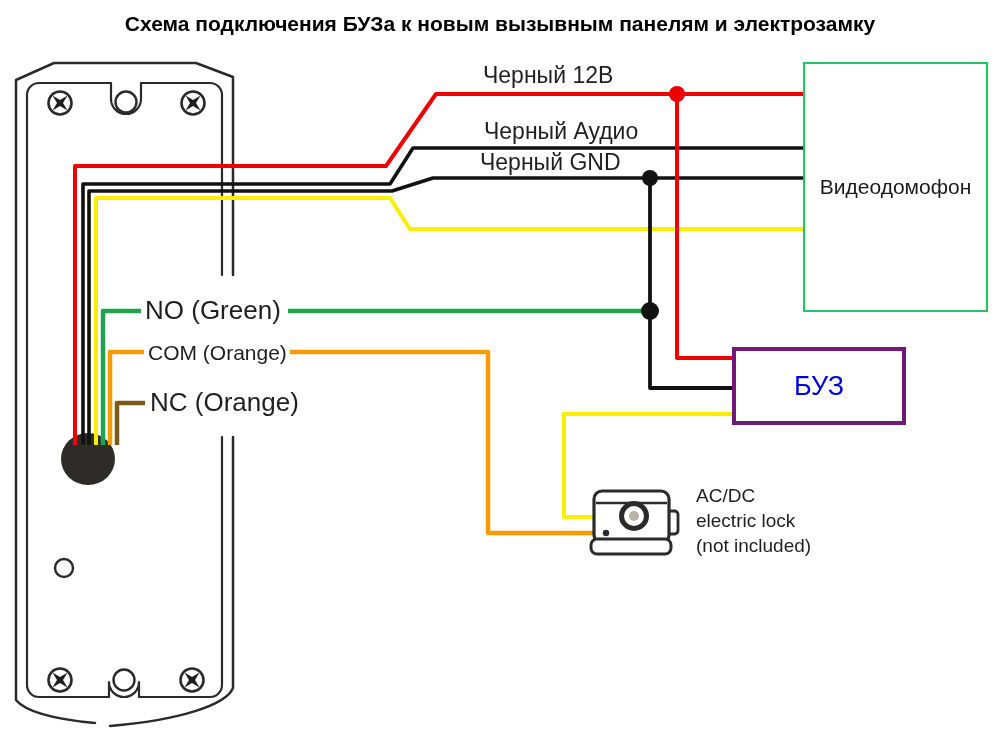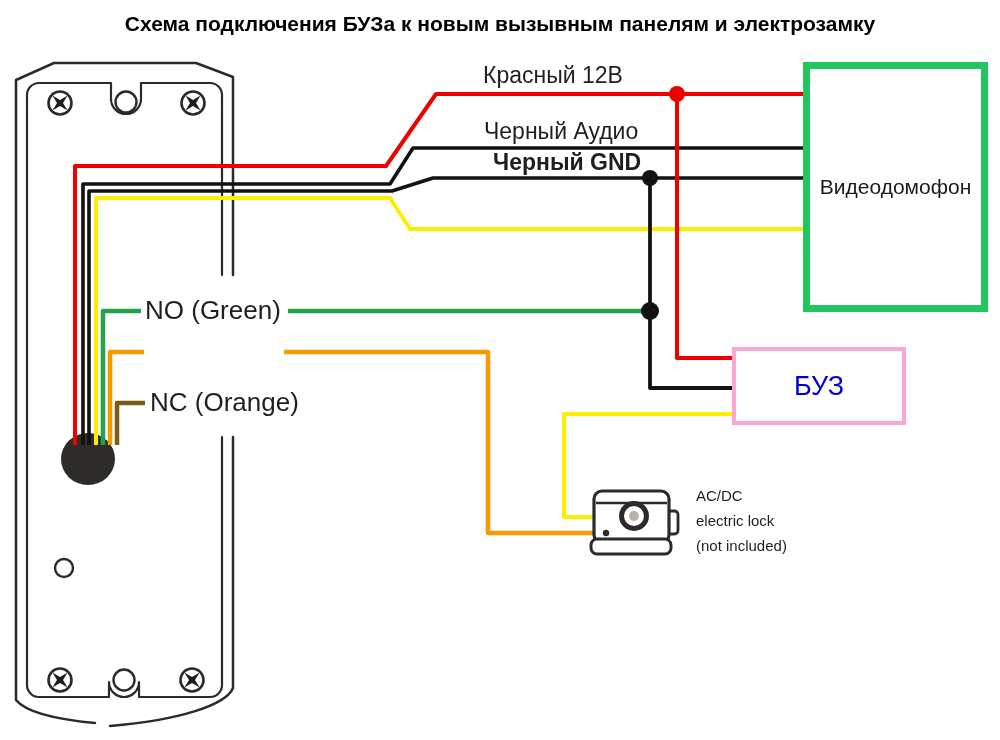--- a/index.html
+++ b/index.html
@@ -4,32 +4,32 @@
 <style>
   html,body{margin:0;padding:0;background:#fff;}
   .canvas{position:relative;width:1000px;height:740px;background:#ffffff;
           font-family:"Liberation Sans",sans-serif;overflow:hidden;}
   svg.diagram{position:absolute;left:0;top:0;}
   #title{position:absolute;top:12px;left:0;width:1000px;text-align:center;
          font-weight:bold;font-size:21px;color:#000;}
   .lbl{position:absolute;color:#1f1f1f;white-space:nowrap;line-height:1.05;background:#fff;}
   #lbl-red{left:483px;top:63px;font-size:23px;background:transparent;}
   #lbl-white{left:484px;top:119px;font-size:23px;background:transparent;}
-  #lbl-black{left:493px;top:150px;font-size:23px;background:transparent;font-weight:bold;}
+  #lbl-black{left:480px;top:150px;font-size:23px;background:transparent;}
   #lbl-yellow{left:492px;top:199px;font-size:23px;background:transparent;}
   #lbl-no{left:142px;top:297px;font-size:26px;padding:0 3px;text-align:center;}
   #lbl-com{left:145px;top:342px;font-size:21px;padding:0 3px;}
   #lbl-nc{left:147px;top:389px;font-size:26px;padding:0 3px;}
   .box{position:absolute;display:flex;align-items:center;justify-content:center;
        background:#fff;box-sizing:border-box;text-align:center;}
-  #intercom{left:803px;top:62px;width:185px;height:250px;border:7px solid #22c55e;
+  #intercom{left:803px;top:62px;width:185px;height:250px;border:2px solid #22c55e;
             font-size:21px;color:#1a1a1a;}
-  #buz{left:732px;top:347px;width:174px;height:78px;border:4px solid #f9a8d4;
+  #buz{left:732px;top:347px;width:174px;height:78px;border:4px solid #701a75;
        font-size:27px;color:#0000dd;}
-  #locktext{position:absolute;left:696px;top:483px;font-size:15px;line-height:25px;
+  #locktext{position:absolute;left:696px;top:483px;font-size:19px;line-height:25px;
             color:#1f1f1f;white-space:nowrap;}
 </style>
 </head>
 <body>
 
 <div class="canvas">
 
   <svg class="diagram" width="1000" height="740" viewBox="0 0 1000 740">
 
     <g fill="none" stroke="#2a2a2a" stroke-width="2.5" stroke-linecap="round" stroke-linejoin="round">
@@ -104,24 +104,25 @@
       <rect x="591" y="539" width="80" height="15" rx="6" stroke-width="3"></rect>
       <line x1="596" y1="503" x2="667" y2="503" stroke-width="2.6"></line>
       <circle cx="634" cy="516" r="12.5" stroke-width="5"></circle>
       <circle cx="634" cy="516" r="5" fill="#b9b3a6" stroke="none"></circle>
       <circle cx="606" cy="533" r="3.2" fill="#2b2b2b" stroke="none"></circle>
     </g>
   </svg>
 
   <div id="title">Схема подключения БУЗа к новым вызывным панелям и электрозамку</div>
 
-  <div class="lbl" id="lbl-red">Красный 12В</div>
+  <div class="lbl" id="lbl-red">Черный 12В</div>
   <div class="lbl" id="lbl-white">Черный Аудио</div>
   <div class="lbl" id="lbl-black">Черный GND</div>
   <div class="lbl" id="lbl-no">NO (Green)</div>
+  <div class="lbl" id="lbl-com">COM (Orange)</div>
   <div class="lbl" id="lbl-nc">NC (Orange)</div>
 
   <div class="box" id="intercom">
     <span>Видеодомофон</span>
   </div>
 
   <div class="box" id="buz">
     <span>БУЗ</span>
   </div>
 

